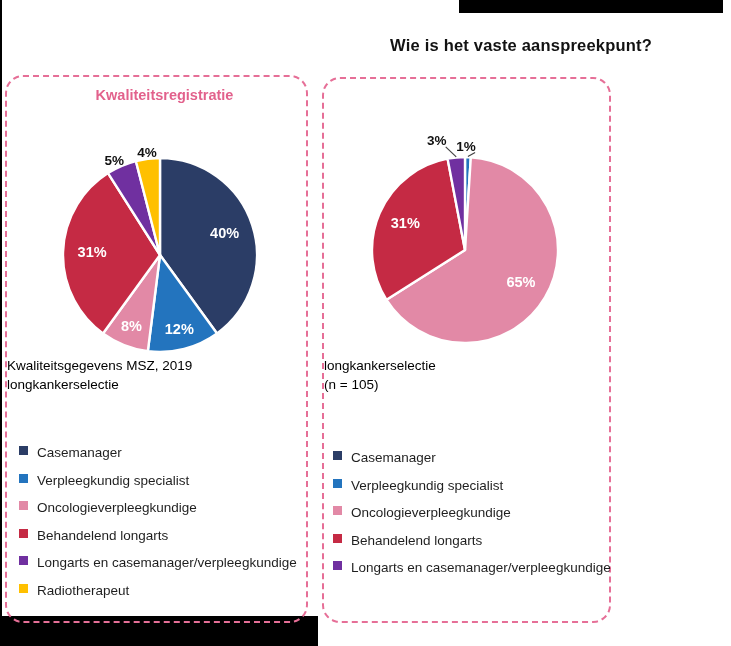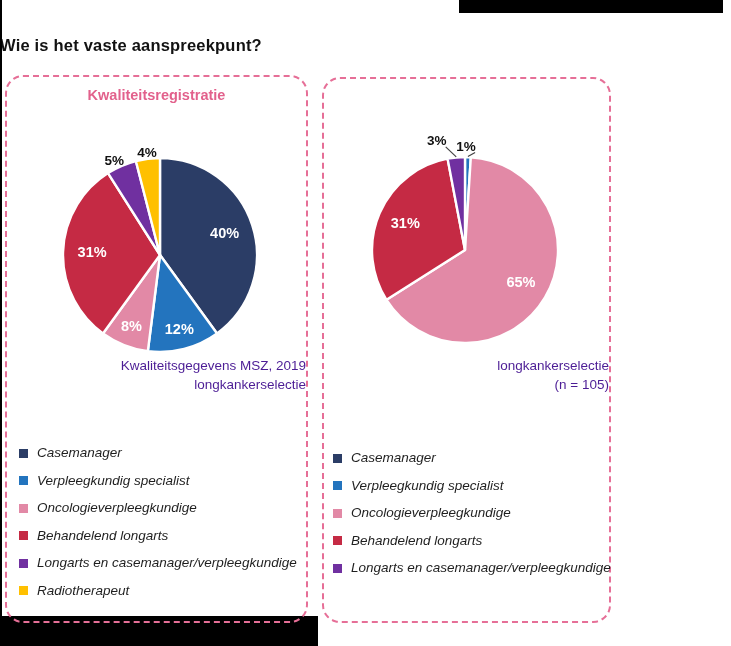--- a/index.html
+++ b/index.html
@@ -1,43 +1,43 @@
 <!DOCTYPE html>
 <html><head>
 <meta charset="utf-8">
 <style>
   html,body{margin:0;padding:0;}
   body{
     width:731px;height:646px;position:relative;background:#ffffff;
     font-family:"Liberation Sans", sans-serif;overflow:hidden;
   }
   .page-title{
-    position:absolute;left:0;top:36px;width:652px;text-align:left;
+    position:absolute;left:0;top:36px;width:652px;text-align:right;
     font-size:16.5px;font-weight:bold;color:#121212;letter-spacing:.2px;
   }
   .panel{
     position:absolute;border:2px dashed #e66f97;border-radius:18px;
     background:transparent;z-index:5;
   }
   .panel-left{left:5px;top:75px;width:299px;height:544px;}
   .panel-right{left:322px;top:77px;width:285px;height:542px;}
   .panel-header{
-    position:absolute;top:10px;left:0;width:100%;text-align:center;
+    position:absolute;top:10px;left:8px;width:100%;text-align:center;
     font-size:14.5px;font-weight:bold;color:#e2618c;
   }
   .caption{
-    position:absolute;left:0;width:100%;text-align:right;
-    font-size:13.5px;line-height:19px;color:#4c1d95;
+    position:absolute;left:0;width:100%;text-align:left;
+    font-size:13.5px;line-height:19px;color:#000000;
   }
   .panel-left .caption{top:279px;}
   .panel-right .caption{top:277px;}
   .legend{position:absolute;left:0;width:100%;}
   .panel-left .legend{top:369px;padding-left:12px;}
   .panel-right .legend{top:372px;padding-left:9px;}
-  .legend-item{display:flex;align-items:center;margin-bottom:13.5px;font-style:italic;}
+  .legend-item{display:flex;align-items:flex-start;margin-bottom:13.5px;}
   .swatch{width:9px;height:9px;margin-right:9px;flex:0 0 auto;}
   .legend-label{font-size:13.5px;color:#1f1f1f;line-height:14px;white-space:nowrap;}
   .redaction{position:absolute;background:#000;}
   .redaction-top-right{left:459px;top:0;width:264px;height:13px;z-index:7;}
   .redaction-left-line{left:0;top:0;width:2px;height:617px;z-index:3;}
   .redaction-bottom{left:0;top:616px;width:318px;height:30px;z-index:4;}
   #pies-svg{position:absolute;left:0;top:0;z-index:6;pointer-events:none;}
 </style>
 </head>
 <body>

